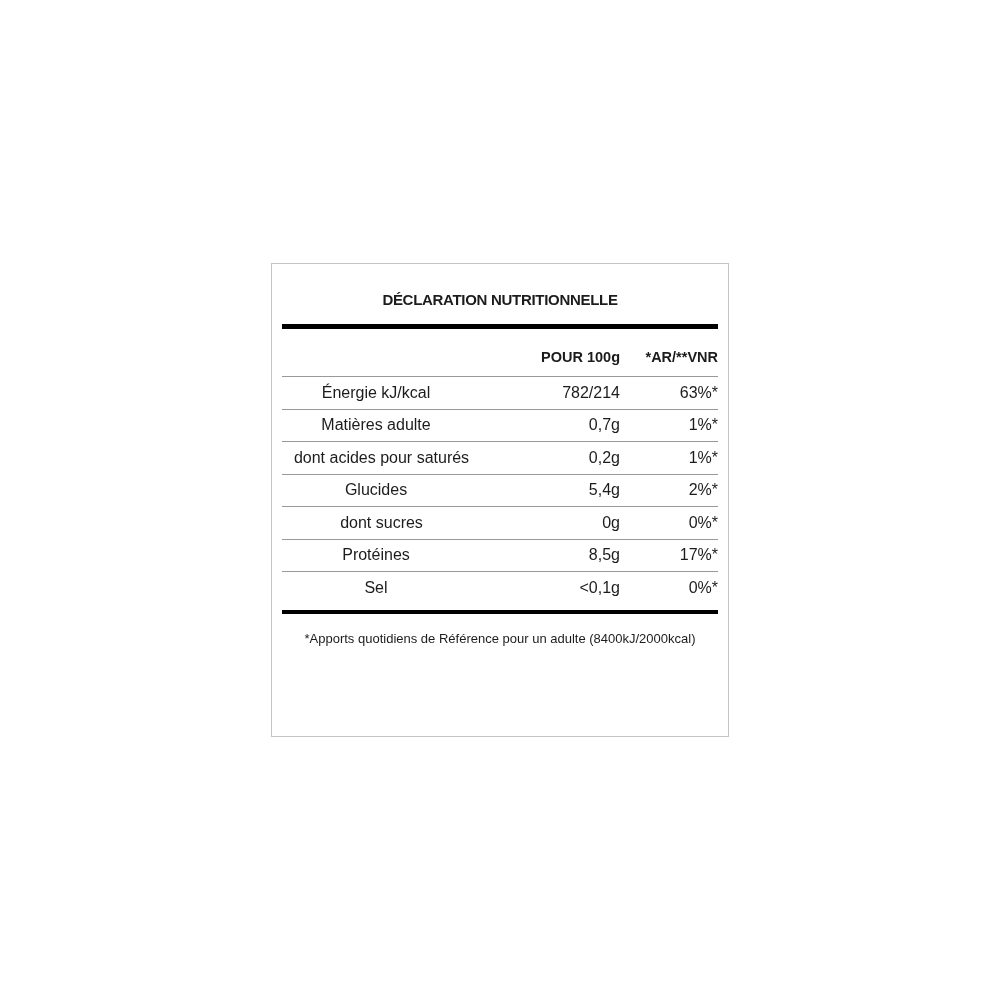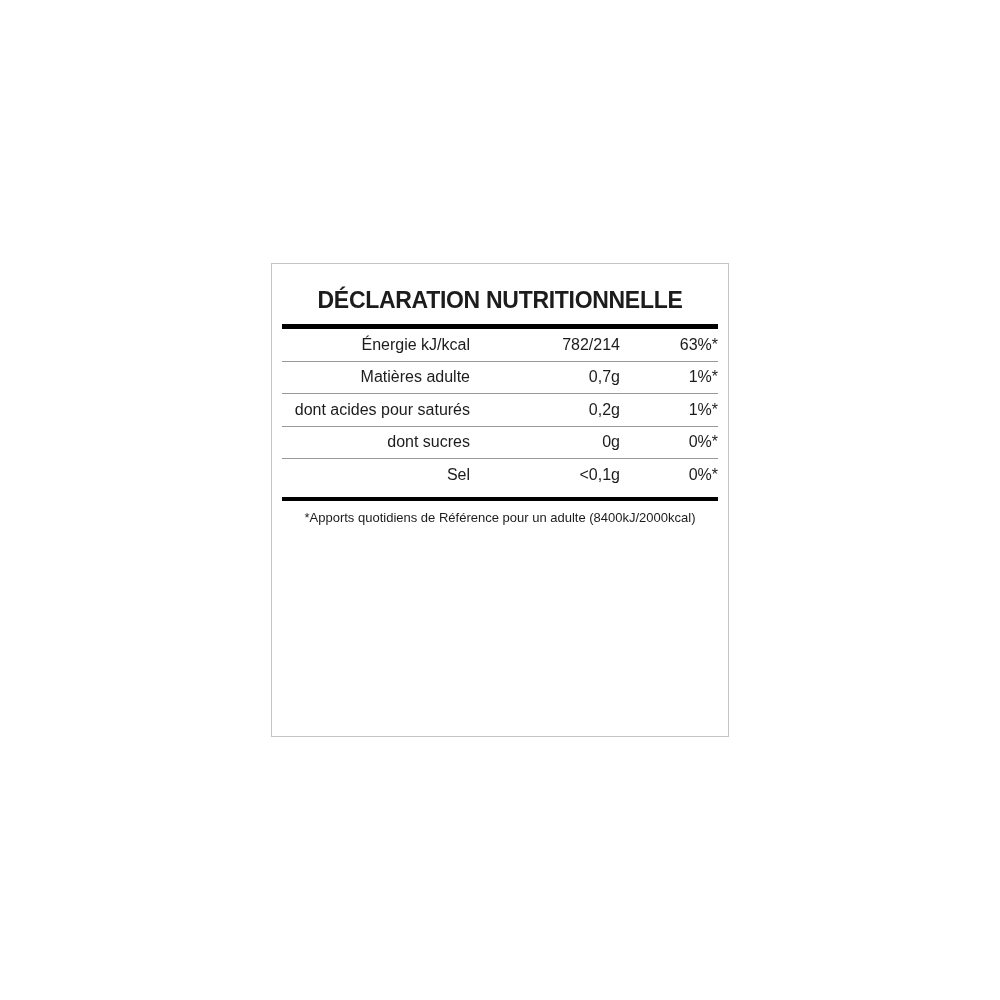--- a/index.html
+++ b/index.html
@@ -27,21 +27,21 @@
     height: 474px;
     box-sizing: border-box;
     border: 1px solid #c4c4c4;
     background: #ffffff;
   }
   .title {
     margin-top: 21px;
     height: 30px;
     line-height: 30px;
     text-align: center;
-    font-size: 23px;
+    font-size: 15px;
     font-weight: bold;
     letter-spacing: -0.3px;
     white-space: nowrap;
   }
   .thick-bar {
     height: 5px;
     background: #000000;
     margin: 9px 10px 0 10px;
   }
   .thick-bar.bottom {
@@ -66,60 +66,75 @@
     height: 32.5px;
     font-size: 16px;
     border-bottom: 1px solid #999999;
   }
   .rows .grid-row:last-child {
     border-bottom: none;
   }
   .rows .grid-row.sub .cell-name {
     padding-left: 11px;
   }
-  .cell-name { text-align: right; }
+  .cell-name { text-align: center; }
   .cell-val, .cell-ref { text-align: right; white-space: nowrap; }
   .footnotes {
-    margin-top: 8px;
+    margin-top: 16px;
     text-align: center;
     font-size: 13px;
     line-height: 17.5px;
   }
 </style>
 </head>
 <body>
 
 <div class="canvas">
   <div class="label-box">
 
     <div class="title">DÉCLARATION NUTRITIONNELLE</div>
 
     <div class="thick-bar"></div>
 
+    <div class="grid-row header-row">
+      <span class="cell-name"></span>
+      <span class="cell-val">POUR 100g</span>
+      <span class="cell-ref">*AR/**VNR</span>
+    </div>
 
     <div class="rows">
       <div class="grid-row">
         <span class="cell-name">Énergie kJ/kcal</span>
         <span class="cell-val">782/214</span>
         <span class="cell-ref">63%*</span>
       </div>
       <div class="grid-row">
         <span class="cell-name">Matières adulte</span>
         <span class="cell-val">0,7g</span>
         <span class="cell-ref">1%*</span>
       </div>
       <div class="grid-row sub">
         <span class="cell-name">dont acides pour saturés</span>
         <span class="cell-val">0,2g</span>
         <span class="cell-ref">1%*</span>
       </div>
+      <div class="grid-row">
+        <span class="cell-name">Glucides</span>
+        <span class="cell-val">5,4g</span>
+        <span class="cell-ref">2%*</span>
+      </div>
       <div class="grid-row sub">
         <span class="cell-name">dont sucres</span>
         <span class="cell-val">0g</span>
         <span class="cell-ref">0%*</span>
+      </div>
+      <div class="grid-row">
+        <span class="cell-name">Protéines</span>
+        <span class="cell-val">8,5g</span>
+        <span class="cell-ref">17%*</span>
       </div>
       <div class="grid-row">
         <span class="cell-name">Sel</span>
         <span class="cell-val">&lt;0,1g</span>
         <span class="cell-ref">0%*</span>
       </div>
     </div>
 
     <div class="thick-bar bottom"></div>
 

